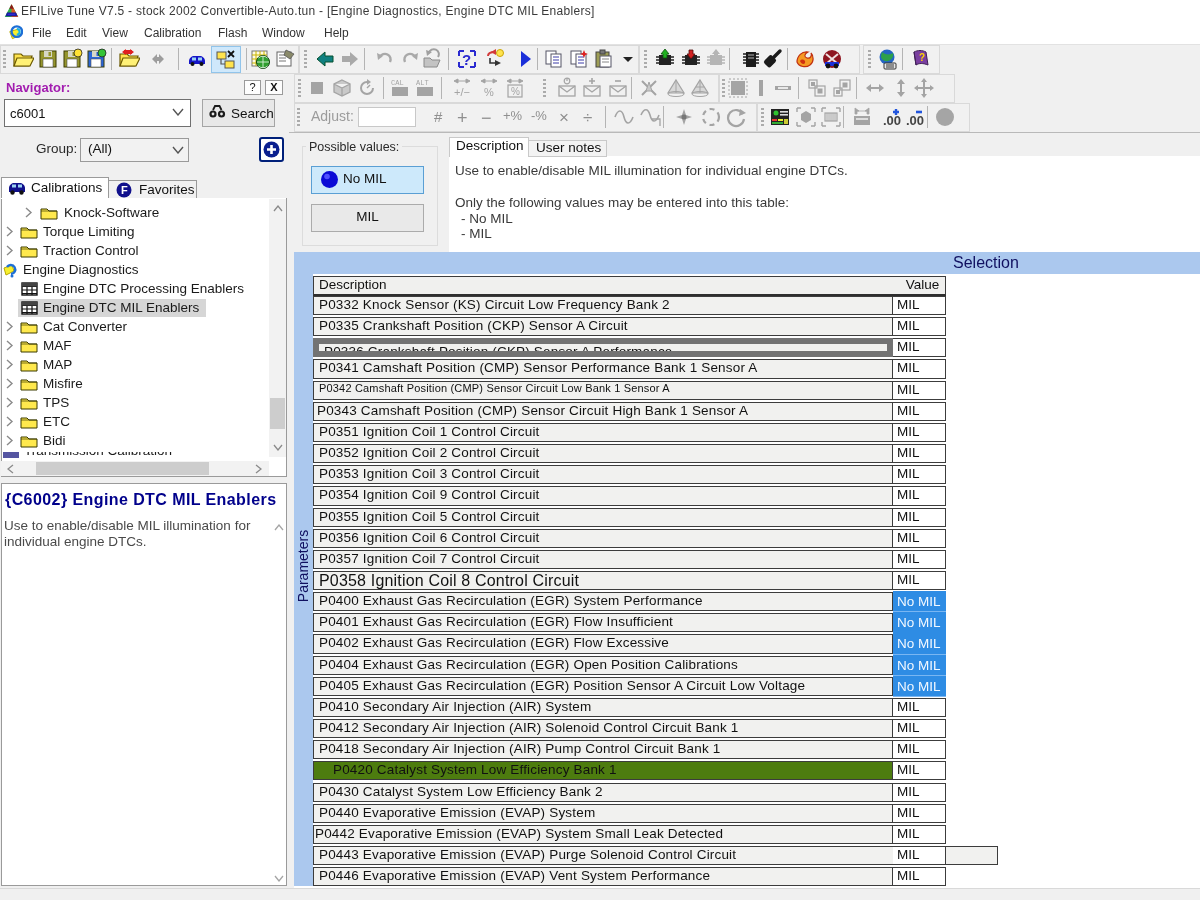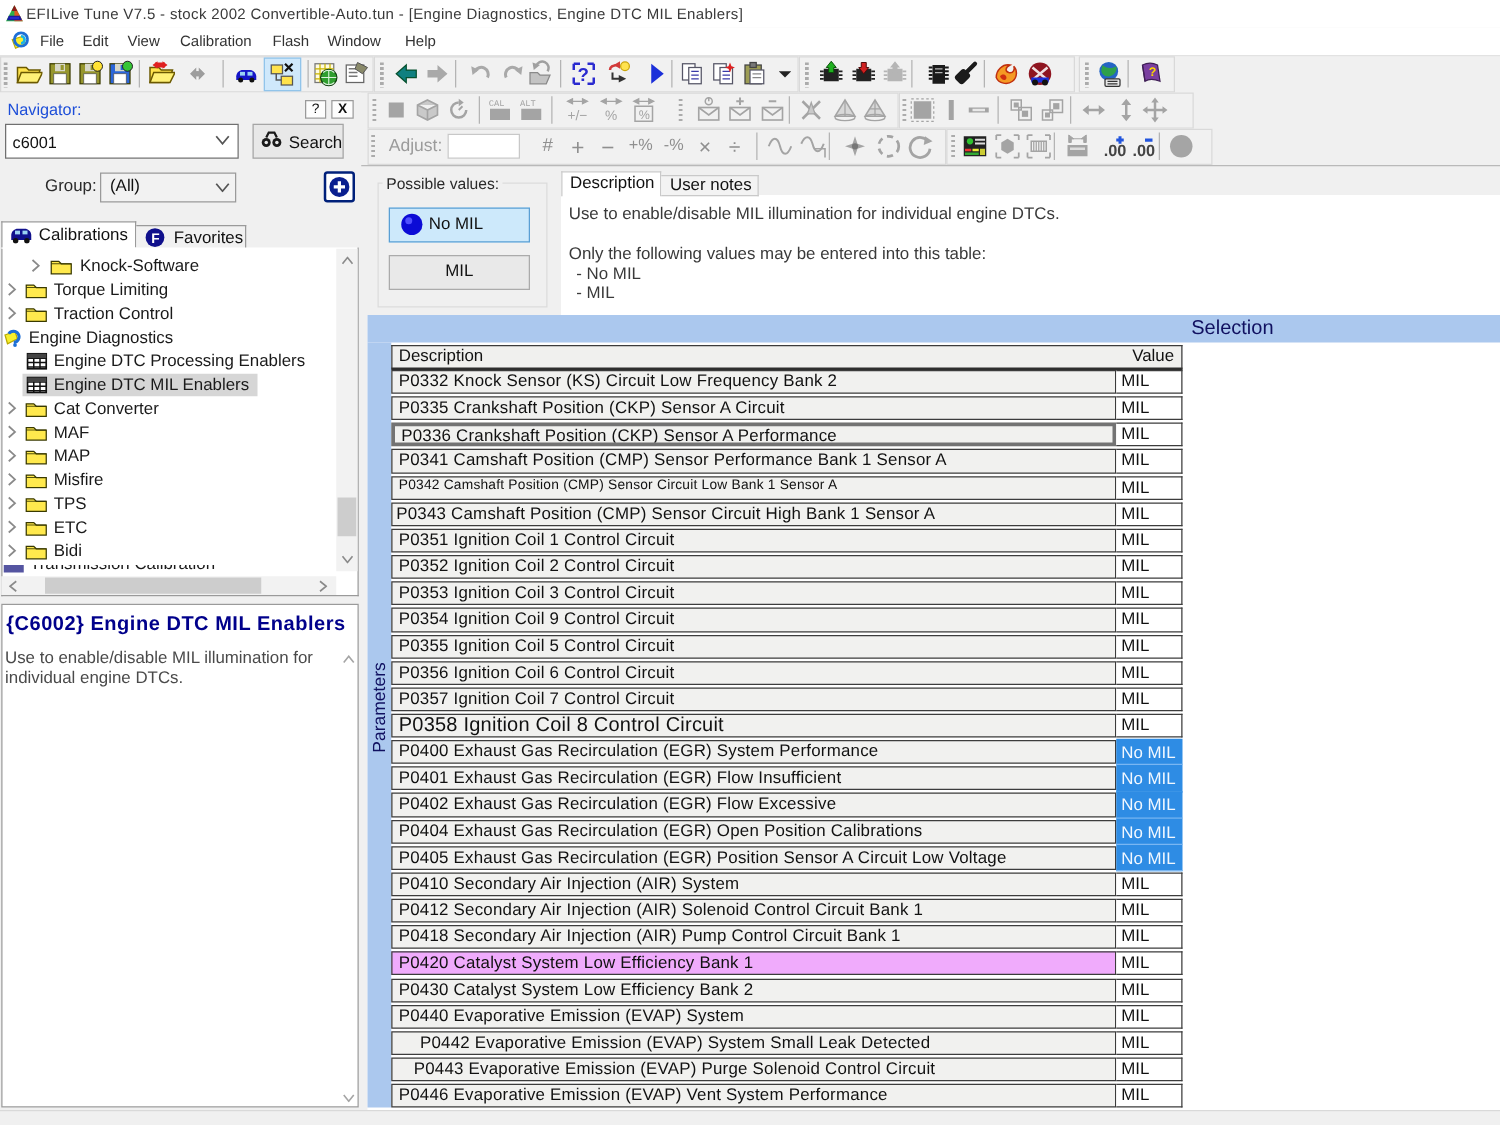--- a/index.html
+++ b/index.html
@@ -375,21 +375,21 @@
   </svg>
 <svg style="position:absolute;left:905px;top:106px" width="22" height="22" viewBox="0 0 22 22">
     <path d="M11 6 H17" stroke="#2255dd" stroke-width="2.6"></path>
     <text x="1" y="19" font-size="13" font-weight="bold" font-family="Liberation Sans" fill="#444">.00</text>
   </svg>
 <div style="position:absolute;left:927px;top:106px;width:1px;height:22px;background:#b4b4b4"></div>
 <svg style="position:absolute;left:934px;top:106px" width="22" height="22" viewBox="0 0 22 22">
     <circle cx="11" cy="11" r="9" fill="#a5a5a5"></circle>
   </svg>
 <div style="position:absolute;left:0;top:74px;width:289px;height:814px;background:#f0f0f0"></div>
-<div style="position:absolute;left:6px;top:80px;font-size:13px;font-weight:normal;color:#1d4ed8">Navigator:</div>
+<div style="position:absolute;left:6px;top:80px;font-size:13px;font-weight:bold;color:#a21caf">Navigator:</div>
 <div style="position:absolute;left:244px;top:80px;width:17px;height:15px;background:#fdfdfd;border:1px solid #9a9a9a;box-sizing:border-box;font-size:11px;text-align:center;line-height:13px;color:#111">?</div>
 <div style="position:absolute;left:265px;top:80px;width:18px;height:15px;background:#fdfdfd;border:1px solid #9a9a9a;box-sizing:border-box;font-size:11px;font-weight:bold;text-align:center;line-height:13px;color:#111">X</div>
 <div style="position:absolute;left:4px;top:99px;width:187px;height:28px;background:#fff;border:1px solid #707070;box-sizing:border-box"></div>
 <div style="position:absolute;left:10px;top:106px;font-size:13px;color:#111">c6001</div>
 <svg style="position:absolute;left:172px;top:108px" width="12" height="8" viewBox="0 0 12 8">
     <path d="M1 1 L6 7 L11 1" fill="none" stroke="#555" stroke-width="1.4"></path>
   </svg>
 <div style="position:absolute;left:202px;top:99px;width:73px;height:28px;background:#e8e8e8;border:1px solid #a5a5a5;box-sizing:border-box"></div>
 <svg style="position:absolute;left:208px;top:104px" width="19" height="17" viewBox="0 0 19 17">
 <circle cx="5" cy="10" r="3.6" fill="#1a1a1a"></circle>
@@ -580,21 +580,21 @@
 <div style="position:absolute;left:294px;top:274px;width:19px;height:612px;background:#abc8ee"></div>
 <div style="position:absolute;left:294px;top:511px;width:19px;height:110px;display:flex;align-items:center;justify-content:center">
     <span style="transform:rotate(-90deg);white-space:nowrap;font-size:14px;color:#101060">Parameters</span>
   </div>
 <div style="position:absolute;left:313px;top:276px;width:580px;height:20px;background:#f0f0ee;border:1px solid #3c3c3c;border-bottom:2px solid #2e2e2e;box-sizing:border-box;font-size:13.5px;color:#111;padding-left:5px">Description</div>
 <div style="position:absolute;left:892px;top:276px;width:54px;height:20px;background:#f0f0ee;border:1px solid #3c3c3c;border-bottom:2px solid #2e2e2e;border-left:none;box-sizing:border-box;font-size:13.5px;color:#111;text-align:center;padding-left:8px">Value</div>
 <div style="position:absolute;left:313px;top:296.0px;width:580px;height:19.2px;background:#f1f1ef;border:1px solid #3c3c3c;box-sizing:border-box;font-size:13.5px;letter-spacing:0.18px;color:#111;padding-left:5px;white-space:nowrap;overflow:hidden">P0332 Knock Sensor (KS) Circuit Low Frequency Bank 2</div>
 <div style="position:absolute;left:893px;top:296.0px;width:53px;height:19.2px;background:#fff;border:1px solid #3c3c3c;border-left:none;box-sizing:border-box;font-size:13.5px;color:#111;padding-left:4px">MIL</div>
 <div style="position:absolute;left:313px;top:317.1px;width:580px;height:19.2px;background:#f1f1ef;border:1px solid #3c3c3c;box-sizing:border-box;font-size:13.5px;letter-spacing:0.18px;color:#111;padding-left:5px;white-space:nowrap;overflow:hidden">P0335 Crankshaft Position (CKP) Sensor A Circuit</div>
 <div style="position:absolute;left:893px;top:317.1px;width:53px;height:19.2px;background:#fff;border:1px solid #3c3c3c;border-left:none;box-sizing:border-box;font-size:13.5px;color:#111;padding-left:4px">MIL</div>
-<div style="position:absolute;left:313px;top:338.3px;width:580px;height:19.2px;background:#f1f1ef;border:3px solid #737373;box-sizing:border-box;font-size:13.5px;letter-spacing:0.18px;color:#111;padding-left:5px;white-space:nowrap;overflow:hidden">P0336 Crankshaft Position (CKP) Sensor A Performance</div>
+<div style="position:absolute;left:313px;top:338.3px;width:580px;height:19.2px;background:#f1f1ef;border:6px solid #737373;box-sizing:border-box;font-size:13.5px;letter-spacing:0.18px;color:#111;padding-left:5px;white-space:nowrap;overflow:hidden">P0336 Crankshaft Position (CKP) Sensor A Performance</div>
 <div style="position:absolute;left:893px;top:338.3px;width:53px;height:19.2px;background:#fff;border:1px solid #3c3c3c;border-left:none;box-sizing:border-box;font-size:13.5px;color:#111;padding-left:4px">MIL</div>
 <div style="position:absolute;left:313px;top:359.4px;width:580px;height:19.2px;background:#f1f1ef;border:1px solid #3c3c3c;box-sizing:border-box;font-size:13.5px;letter-spacing:0.18px;color:#111;padding-left:5px;white-space:nowrap;overflow:hidden">P0341 Camshaft Position (CMP) Sensor Performance Bank 1 Sensor A</div>
 <div style="position:absolute;left:893px;top:359.4px;width:53px;height:19.2px;background:#fff;border:1px solid #3c3c3c;border-left:none;box-sizing:border-box;font-size:13.5px;color:#111;padding-left:4px">MIL</div>
 <div style="position:absolute;left:313px;top:380.6px;width:580px;height:19.2px;background:#f1f1ef;border:1px solid #3c3c3c;box-sizing:border-box;font-size:11px;letter-spacing:0.18px;color:#111;padding-left:5px;white-space:nowrap;overflow:hidden">P0342 Camshaft Position (CMP) Sensor Circuit Low Bank 1 Sensor A</div>
 <div style="position:absolute;left:893px;top:380.6px;width:53px;height:19.2px;background:#fff;border:1px solid #3c3c3c;border-left:none;box-sizing:border-box;font-size:13.5px;color:#111;padding-left:4px">MIL</div>
 <div style="position:absolute;left:313px;top:401.8px;width:580px;height:19.2px;background:#f1f1ef;border:1px solid #3c3c3c;box-sizing:border-box;font-size:13.5px;letter-spacing:0.18px;color:#111;padding-left:3px;white-space:nowrap;overflow:hidden">P0343 Camshaft Position (CMP) Sensor Circuit High Bank 1 Sensor A</div>
 <div style="position:absolute;left:893px;top:401.8px;width:53px;height:19.2px;background:#fff;border:1px solid #3c3c3c;border-left:none;box-sizing:border-box;font-size:13.5px;color:#111;padding-left:4px">MIL</div>
 <div style="position:absolute;left:313px;top:422.9px;width:580px;height:19.2px;background:#f1f1ef;border:1px solid #3c3c3c;box-sizing:border-box;font-size:13.5px;letter-spacing:0.18px;color:#111;padding-left:5px;white-space:nowrap;overflow:hidden">P0351 Ignition Coil 1 Control Circuit</div>
 <div style="position:absolute;left:893px;top:422.9px;width:53px;height:19.2px;background:#fff;border:1px solid #3c3c3c;border-left:none;box-sizing:border-box;font-size:13.5px;color:#111;padding-left:4px">MIL</div>
 <div style="position:absolute;left:313px;top:444.0px;width:580px;height:19.2px;background:#f1f1ef;border:1px solid #3c3c3c;box-sizing:border-box;font-size:13.5px;letter-spacing:0.18px;color:#111;padding-left:5px;white-space:nowrap;overflow:hidden">P0352 Ignition Coil 2 Control Circuit</div>
@@ -620,25 +620,25 @@
 <div style="position:absolute;left:313px;top:655.5px;width:580px;height:19.2px;background:#f1f1ef;border:1px solid #3c3c3c;box-sizing:border-box;font-size:13.5px;letter-spacing:0.18px;color:#111;padding-left:5px;white-space:nowrap;overflow:hidden">P0404 Exhaust Gas Recirculation (EGR) Open Position Calibrations</div>
 <div style="position:absolute;left:893px;top:654.5px;width:53px;height:21.4px;background:#2e8ce4;border-bottom:1px solid #79b6f2;box-sizing:border-box;font-size:13.5px;color:#f2f8ff;padding-left:4px;line-height:21px">No MIL</div>
 <div style="position:absolute;left:313px;top:676.7px;width:580px;height:19.2px;background:#f1f1ef;border:1px solid #3c3c3c;box-sizing:border-box;font-size:13.5px;letter-spacing:0.18px;color:#111;padding-left:5px;white-space:nowrap;overflow:hidden">P0405 Exhaust Gas Recirculation (EGR) Position Sensor A Circuit Low Voltage</div>
 <div style="position:absolute;left:893px;top:675.7px;width:53px;height:21.4px;background:#2e8ce4;border-bottom:1px solid #79b6f2;box-sizing:border-box;font-size:13.5px;color:#f2f8ff;padding-left:4px;line-height:21px">No MIL</div>
 <div style="position:absolute;left:313px;top:697.8px;width:580px;height:19.2px;background:#f1f1ef;border:1px solid #3c3c3c;box-sizing:border-box;font-size:13.5px;letter-spacing:0.18px;color:#111;padding-left:5px;white-space:nowrap;overflow:hidden">P0410 Secondary Air Injection (AIR) System</div>
 <div style="position:absolute;left:893px;top:697.8px;width:53px;height:19.2px;background:#fff;border:1px solid #3c3c3c;border-left:none;box-sizing:border-box;font-size:13.5px;color:#111;padding-left:4px">MIL</div>
 <div style="position:absolute;left:313px;top:719.0px;width:580px;height:19.2px;background:#f1f1ef;border:1px solid #3c3c3c;box-sizing:border-box;font-size:13.5px;letter-spacing:0.18px;color:#111;padding-left:5px;white-space:nowrap;overflow:hidden">P0412 Secondary Air Injection (AIR) Solenoid Control Circuit Bank 1</div>
 <div style="position:absolute;left:893px;top:719.0px;width:53px;height:19.2px;background:#fff;border:1px solid #3c3c3c;border-left:none;box-sizing:border-box;font-size:13.5px;color:#111;padding-left:4px">MIL</div>
 <div style="position:absolute;left:313px;top:740.1px;width:580px;height:19.2px;background:#f1f1ef;border:1px solid #3c3c3c;box-sizing:border-box;font-size:13.5px;letter-spacing:0.18px;color:#111;padding-left:5px;white-space:nowrap;overflow:hidden">P0418 Secondary Air Injection (AIR) Pump Control Circuit Bank 1</div>
 <div style="position:absolute;left:893px;top:740.1px;width:53px;height:19.2px;background:#fff;border:1px solid #3c3c3c;border-left:none;box-sizing:border-box;font-size:13.5px;color:#111;padding-left:4px">MIL</div>
-<div style="position:absolute;left:313px;top:761.3px;width:580px;height:19.2px;background:#f0abfc;border:1px solid #3c3c3c;box-sizing:border-box;font-size:13.5px;letter-spacing:0.18px;color:#111;padding-left:5px;white-space:nowrap;overflow:hidden">P0420 Catalyst System Low Efficiency Bank 1</div>
+<div style="position:absolute;left:313px;top:761.3px;width:580px;height:19.2px;background:#4d7c0f;border:1px solid #3c3c3c;box-sizing:border-box;font-size:13.5px;letter-spacing:0.18px;color:#111;padding-left:19px;white-space:nowrap;overflow:hidden">P0420 Catalyst System Low Efficiency Bank 1</div>
 <div style="position:absolute;left:893px;top:761.3px;width:53px;height:19.2px;background:#fff;border:1px solid #3c3c3c;border-left:none;box-sizing:border-box;font-size:13.5px;color:#111;padding-left:4px">MIL</div>
 <div style="position:absolute;left:313px;top:782.5px;width:580px;height:19.2px;background:#f1f1ef;border:1px solid #3c3c3c;box-sizing:border-box;font-size:13.5px;letter-spacing:0.18px;color:#111;padding-left:5px;white-space:nowrap;overflow:hidden">P0430 Catalyst System Low Efficiency Bank 2</div>
 <div style="position:absolute;left:893px;top:782.5px;width:53px;height:19.2px;background:#fff;border:1px solid #3c3c3c;border-left:none;box-sizing:border-box;font-size:13.5px;color:#111;padding-left:4px">MIL</div>
 <div style="position:absolute;left:313px;top:803.6px;width:580px;height:19.2px;background:#f1f1ef;border:1px solid #3c3c3c;box-sizing:border-box;font-size:13.5px;letter-spacing:0.18px;color:#111;padding-left:5px;white-space:nowrap;overflow:hidden">P0440 Evaporative Emission (EVAP) System</div>
 <div style="position:absolute;left:893px;top:803.6px;width:53px;height:19.2px;background:#fff;border:1px solid #3c3c3c;border-left:none;box-sizing:border-box;font-size:13.5px;color:#111;padding-left:4px">MIL</div>
-<div style="position:absolute;left:313px;top:824.8px;width:580px;height:19.2px;background:#f1f1ef;border:1px solid #3c3c3c;box-sizing:border-box;font-size:13.5px;letter-spacing:0.18px;color:#111;padding-left:22px;white-space:nowrap;overflow:hidden">P0442 Evaporative Emission (EVAP) System Small Leak Detected</div>
+<div style="position:absolute;left:313px;top:824.8px;width:580px;height:19.2px;background:#f1f1ef;border:1px solid #3c3c3c;box-sizing:border-box;font-size:13.5px;letter-spacing:0.18px;color:#111;padding-left:1px;white-space:nowrap;overflow:hidden">P0442 Evaporative Emission (EVAP) System Small Leak Detected</div>
 <div style="position:absolute;left:893px;top:824.8px;width:53px;height:19.2px;background:#fff;border:1px solid #3c3c3c;border-left:none;box-sizing:border-box;font-size:13.5px;color:#111;padding-left:4px">MIL</div>
-<div style="position:absolute;left:313px;top:845.9px;width:580px;height:19.2px;background:#f1f1ef;border:1px solid #3c3c3c;box-sizing:border-box;font-size:13.5px;letter-spacing:0.18px;color:#111;padding-left:17px;white-space:nowrap;overflow:hidden">P0443 Evaporative Emission (EVAP) Purge Solenoid Control Circuit</div>
+<div style="position:absolute;left:313px;top:845.9px;width:685px;height:19.2px;background:#f1f1ef;border:1px solid #3c3c3c;box-sizing:border-box;font-size:13.5px;letter-spacing:0.18px;color:#111;padding-left:5px;white-space:nowrap;overflow:hidden">P0443 Evaporative Emission (EVAP) Purge Solenoid Control Circuit</div>
 <div style="position:absolute;left:893px;top:845.9px;width:53px;height:19.2px;background:#fff;border:1px solid #3c3c3c;border-left:none;box-sizing:border-box;font-size:13.5px;color:#111;padding-left:4px">MIL</div>
 <div style="position:absolute;left:313px;top:867.0px;width:580px;height:19.2px;background:#f1f1ef;border:1px solid #3c3c3c;box-sizing:border-box;font-size:13.5px;letter-spacing:0.18px;color:#111;padding-left:5px;white-space:nowrap;overflow:hidden">P0446 Evaporative Emission (EVAP) Vent System Performance</div>
 <div style="position:absolute;left:893px;top:867.0px;width:53px;height:19.2px;background:#fff;border:1px solid #3c3c3c;border-left:none;box-sizing:border-box;font-size:13.5px;color:#111;padding-left:4px">MIL</div>
 <div style="position:absolute;left:0;top:888px;width:1200px;height:12px;background:#f0f0f0;border-top:1px solid #d9d9d9"></div>
 
 </body></html>

